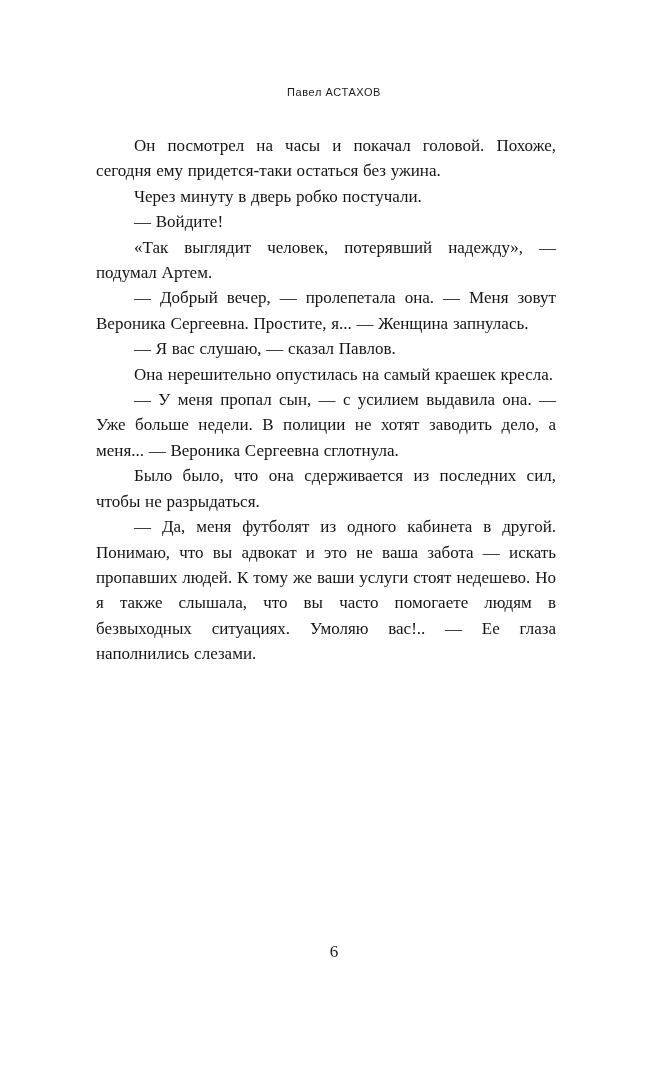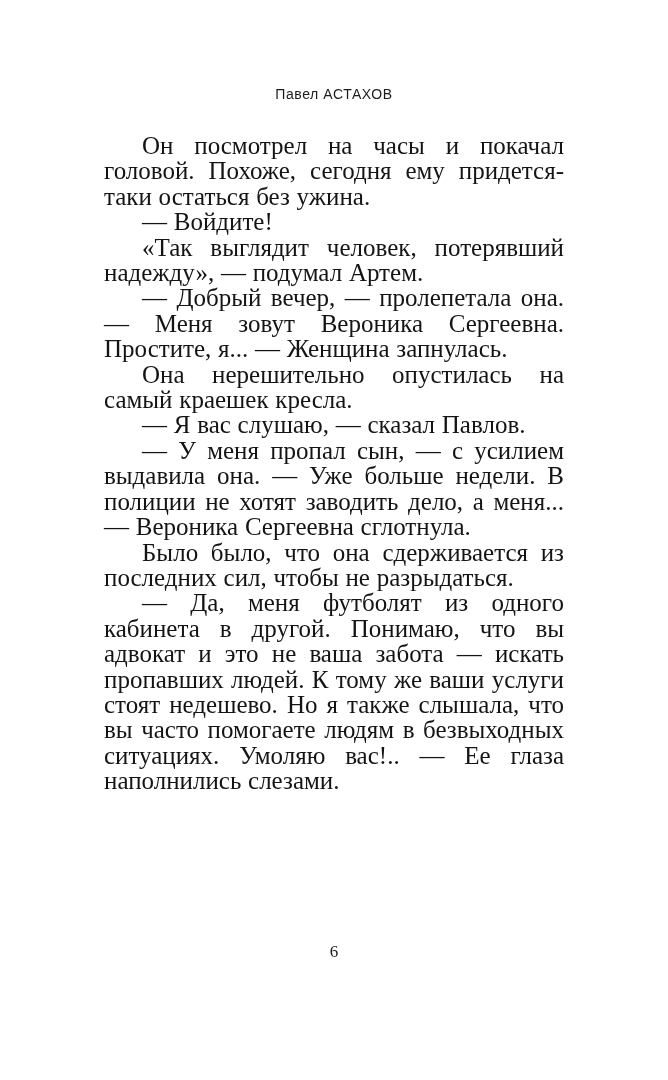--- a/index.html
+++ b/index.html
@@ -17,32 +17,32 @@
       overflow: hidden;
       box-sizing: border-box;
     }
     .running-header {
       position: absolute;
       top: 86px;
       left: 0;
       width: 100%;
       text-align: center;
       font-family: "Liberation Sans", sans-serif;
-      font-size: 14px;
+      font-size: 11px;
       font-weight: 400;
       letter-spacing: 0.6px;
       color: #1c1c1c;
     }
     .body-text {
       position: absolute;
       top: 133px;
-      left: 104px;
+      left: 96px;
       width: 460px;
       text-align: justify;
-      font-size: 25px;
+      font-size: 17px;
       line-height: 25.4px;
       hyphens: auto;
       -webkit-hyphens: auto;
       word-spacing: 0.5px;
     }
     .body-text p {
       margin: 0;
       padding: 0;
       text-indent: 38px;
     }
@@ -59,25 +59,26 @@
   </style>
 </head>
 <body>
 
 <div class="page">
 
   <div class="running-header">Павел АСТАХОВ</div>
 
   <div class="body-text" lang="ru">
     <p>Он посмотрел на часы и покачал головой. Похоже, сегодня ему придется-таки остаться без ужина.</p>
+    <p>Через минуту в дверь робко постучали.</p>
     <p>— Войдите!</p>
     <p>«Так выглядит человек, потерявший надежду», — подумал Артем.</p>
     <p>— Добрый вечер, — пролепетала она. — Меня зовут Вероника Сергеевна. Простите, я... — Женщина запнулась.</p>
+    <p>— Я вас слушаю, — сказал Павлов.</p>
     <p>Она нерешительно опустилась на самый краешек кресла.</p>
-    <p>— Я вас слушаю, — сказал Павлов.</p>
     <p>— У меня пропал сын, — с усилием выдавила она. — Уже больше недели. В полиции не хотят заводить дело, а меня... — Вероника Сергеевна сглотнула.</p>
     <p>Было было, что она сдерживается из последних сил, чтобы не разрыдаться.</p>
     <p>— Да, меня футболят из одного кабинета в другой. Понимаю, что вы адвокат и это не ваша забота — искать пропавших людей. К тому же ваши услуги стоят недешево. Но я также слышала, что вы часто помогаете людям в безвыходных ситуациях. Умоляю вас!.. — Ее глаза наполнились слезами.</p>
   </div>
 
   <div class="page-number">6</div>
 
 </div>
 
 </body></html>

